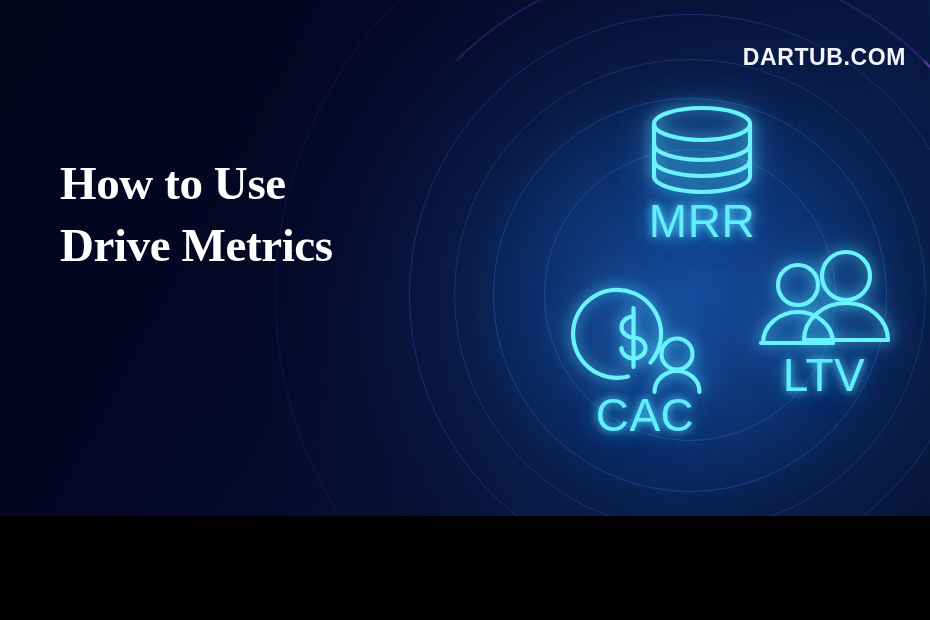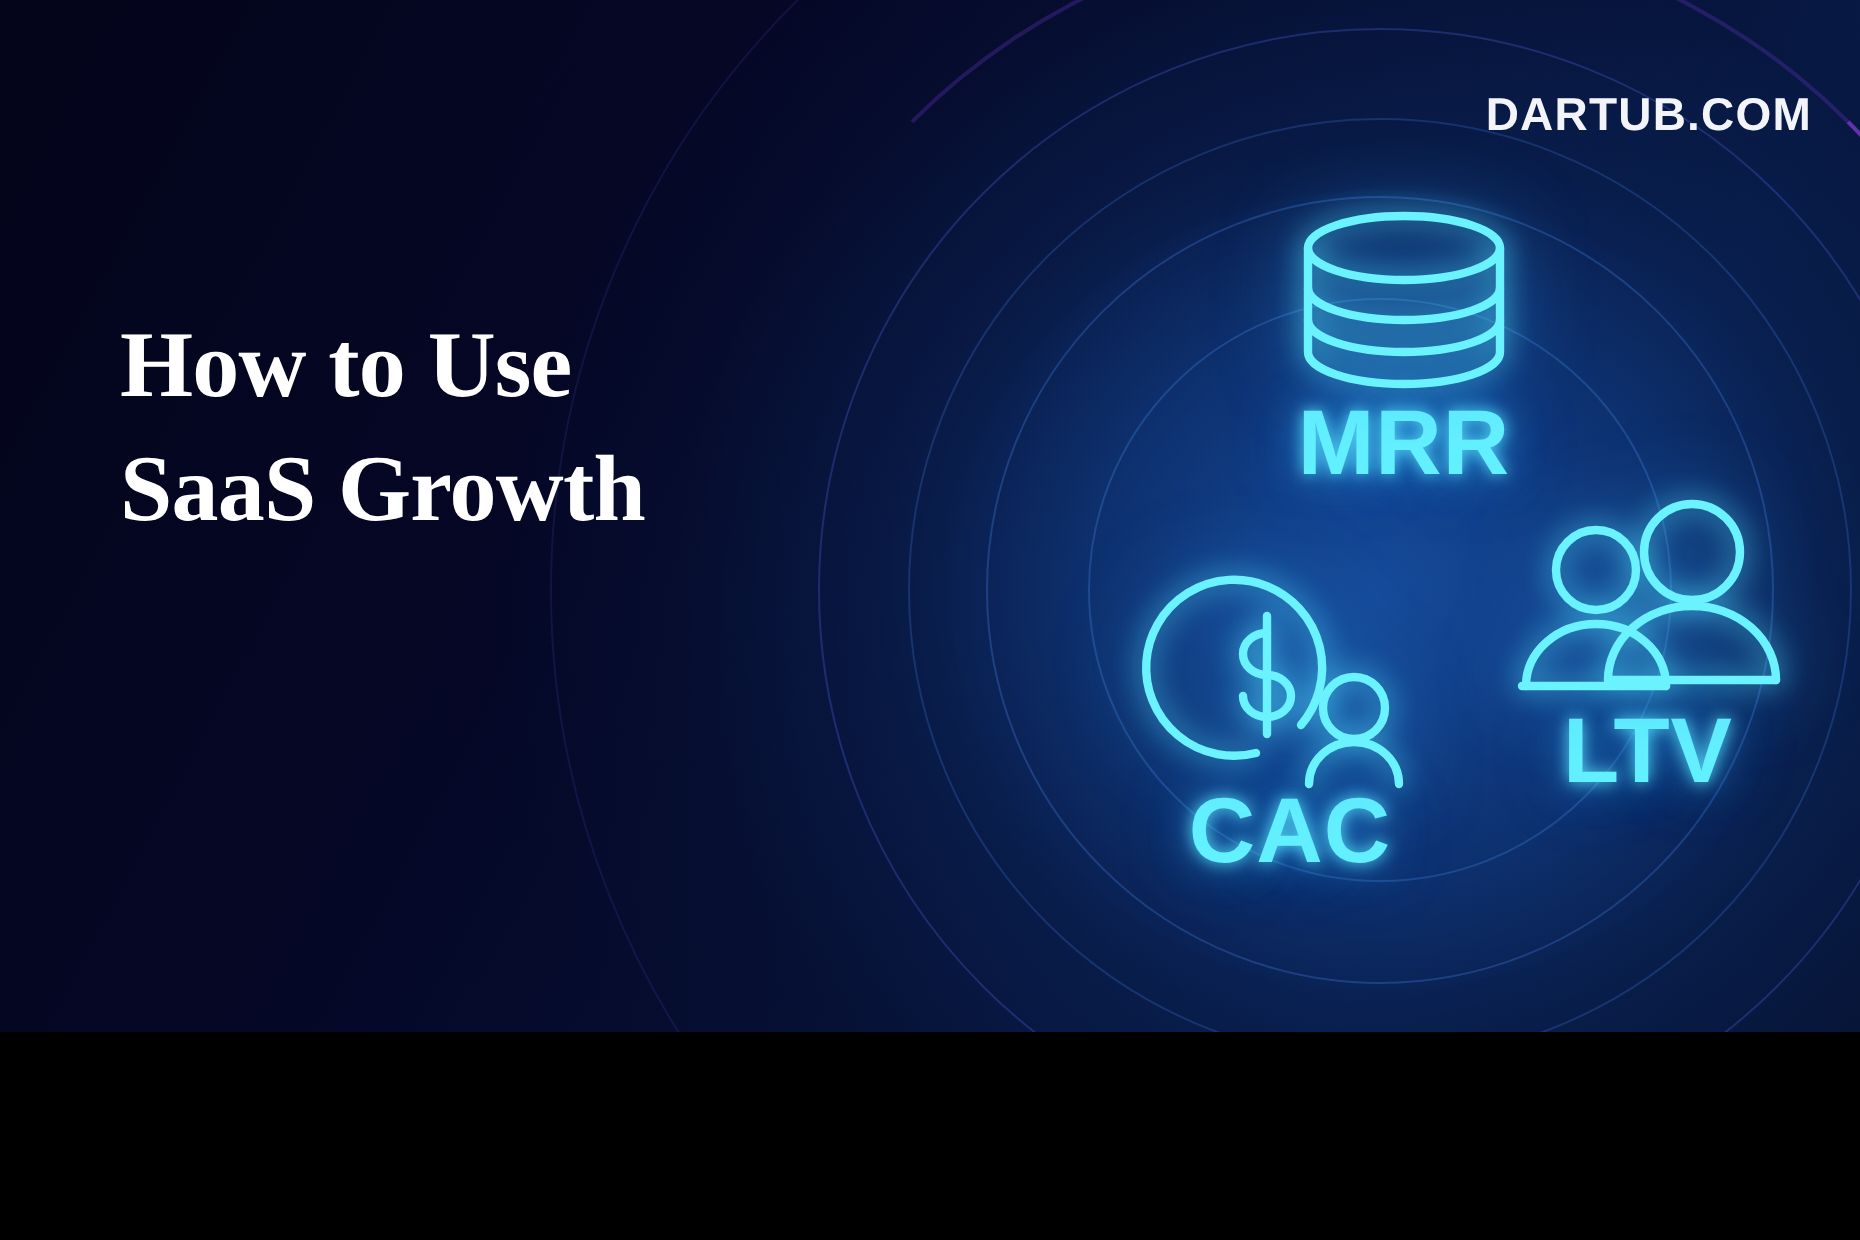--- a/index.html
+++ b/index.html
@@ -110,21 +110,21 @@
   }
   .metric .art {
     display: block;
     filter: drop-shadow(0 0 7px rgba(80,225,255,0.85))
             drop-shadow(0 0 18px rgba(50,170,255,0.55));
   }
   .metric .lbl {
     margin-top: 2px;
     color: #63f0ff;
     font-size: 46px;
-    font-weight: bold;
+    font-weight: normal;
     letter-spacing: 0.5px;
     line-height: 1;
     font-family: "Liberation Sans", sans-serif;
     text-shadow:
       0 0 8px rgba(90,230,255,0.95),
       0 0 20px rgba(50,180,255,0.70),
       0 0 38px rgba(30,140,255,0.45);
   }
 
   #metric-mrr { left: 632px; top: 104px; }
@@ -144,21 +144,21 @@
   <div class="ring r3"></div>
   <div class="ring r4"></div>
   <div class="ring r5"></div>
   <div class="ring r6"></div>
   <div class="ring r7"></div>
 
   <div id="brand">DARTUB.COM</div>
 
   <h1 id="headline">
     <span class="ln">How to Use</span>
-    <span class="ln">SaaS Growth</span>
+    <span class="ln">Drive Metrics</span>
   </h1>
 
   <div class="metric" id="metric-mrr">
     <svg class="art" width="140" height="92" viewBox="0 0 140 92">
       <g fill="none" stroke="#6af2ff" stroke-width="4.2" stroke-linecap="round" stroke-linejoin="round">
         <ellipse cx="70" cy="20" rx="48" ry="16"></ellipse>
         <path d="M22 20 V 72 A 48 16 0 0 0 118 72 V 20"></path>
         <path d="M22 40 A 48 16 0 0 0 118 40"></path>
         <path d="M22 56 A 48 16 0 0 0 118 56"></path>
       </g>

